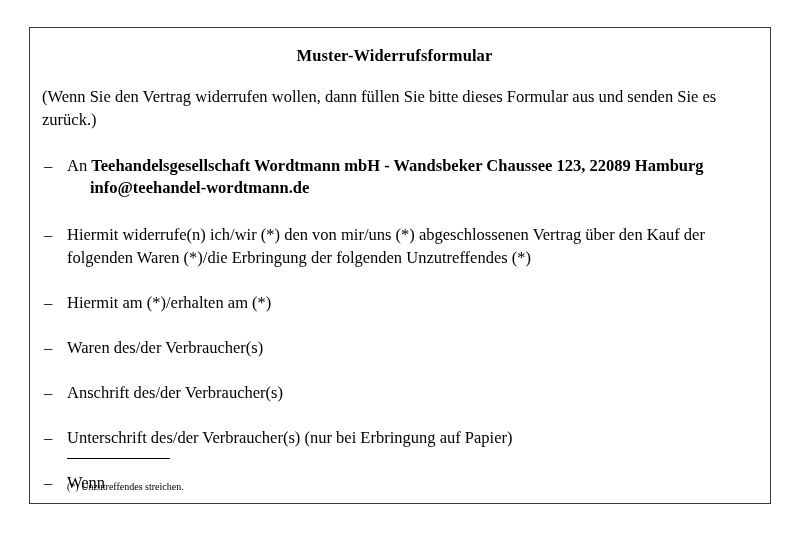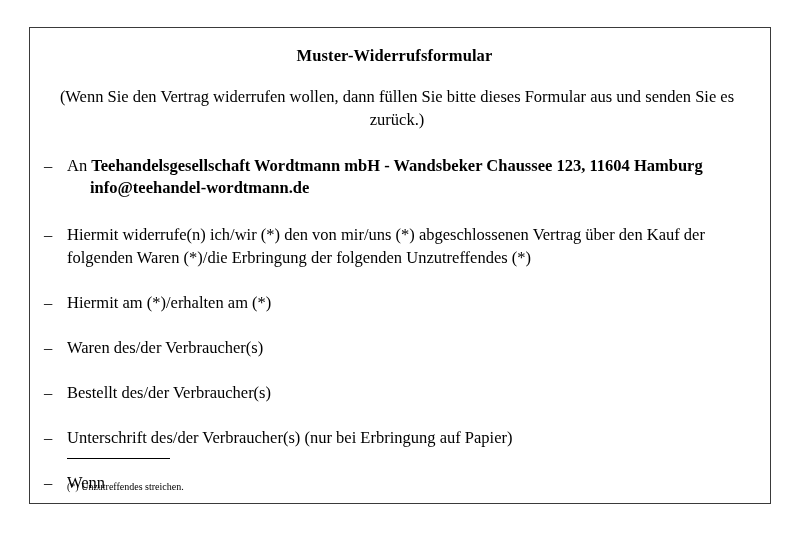--- a/index.html
+++ b/index.html
@@ -41,21 +41,21 @@
     font-weight: bold;
     letter-spacing: 0.1px;
     margin: 8px 0 0 0;
     line-height: 1.2;
   }
 
   .intro {
     font-size: 16.5px;
     line-height: 1.42;
     margin: 19px 0 0 5px;
-    text-align: center;
+    text-align: left;
   }
 
   
   .entries {
     list-style: none;
     margin: 0;
     padding: 0;
   }
 
   .entry {
@@ -125,21 +125,21 @@
 
     <h1 class="form-title">Muster-Widerrufsformular</h1>
 
     <p class="intro">(Wenn Sie den Vertrag widerrufen wollen, dann füllen Sie bitte dieses Formular aus und senden Sie es zurück.)</p>
 
     <ul class="entries">
 
       <li class="entry entry-address">
         <span class="dash">–</span>
         <span class="entry-text">
-          <span>An </span><span class="addr-bold">Teehandelsgesellschaft Wordtmann mbH - Wandsbeker Chaussee 123, 11604 Hamburg</span>
+          <span>An </span><span class="addr-bold">Teehandelsgesellschaft Wordtmann mbH - Wandsbeker Chaussee 123, 22089 Hamburg</span>
           <span class="addr-email">info@teehandel-wordtmann.de</span>
         </span>
       </li>
 
       <li class="entry entry-revoke">
         <span class="dash">–</span>
         <span class="entry-text">Hiermit widerrufe(n) ich/wir (*) den von mir/uns (*) abgeschlossenen Vertrag über den Kauf der folgenden Waren (*)/die Erbringung der folgenden Unzutreffendes (*)</span>
       </li>
 
       <li class="entry entry-gap">
@@ -147,21 +147,21 @@
         <span class="entry-text">Hiermit am (*)/erhalten am (*)</span>
       </li>
 
       <li class="entry entry-gap">
         <span class="dash">–</span>
         <span class="entry-text">Waren des/der Verbraucher(s)</span>
       </li>
 
       <li class="entry entry-gap">
         <span class="dash">–</span>
-        <span class="entry-text">Bestellt des/der Verbraucher(s)</span>
+        <span class="entry-text">Anschrift des/der Verbraucher(s)</span>
       </li>
 
       <li class="entry entry-gap">
         <span class="dash">–</span>
         <span class="entry-text">Unterschrift des/der Verbraucher(s) (nur bei Erbringung auf Papier)</span>
       </li>
 
       <li class="entry entry-gap">
         <span class="dash">–</span>
         <span class="entry-text">Wenn</span>

